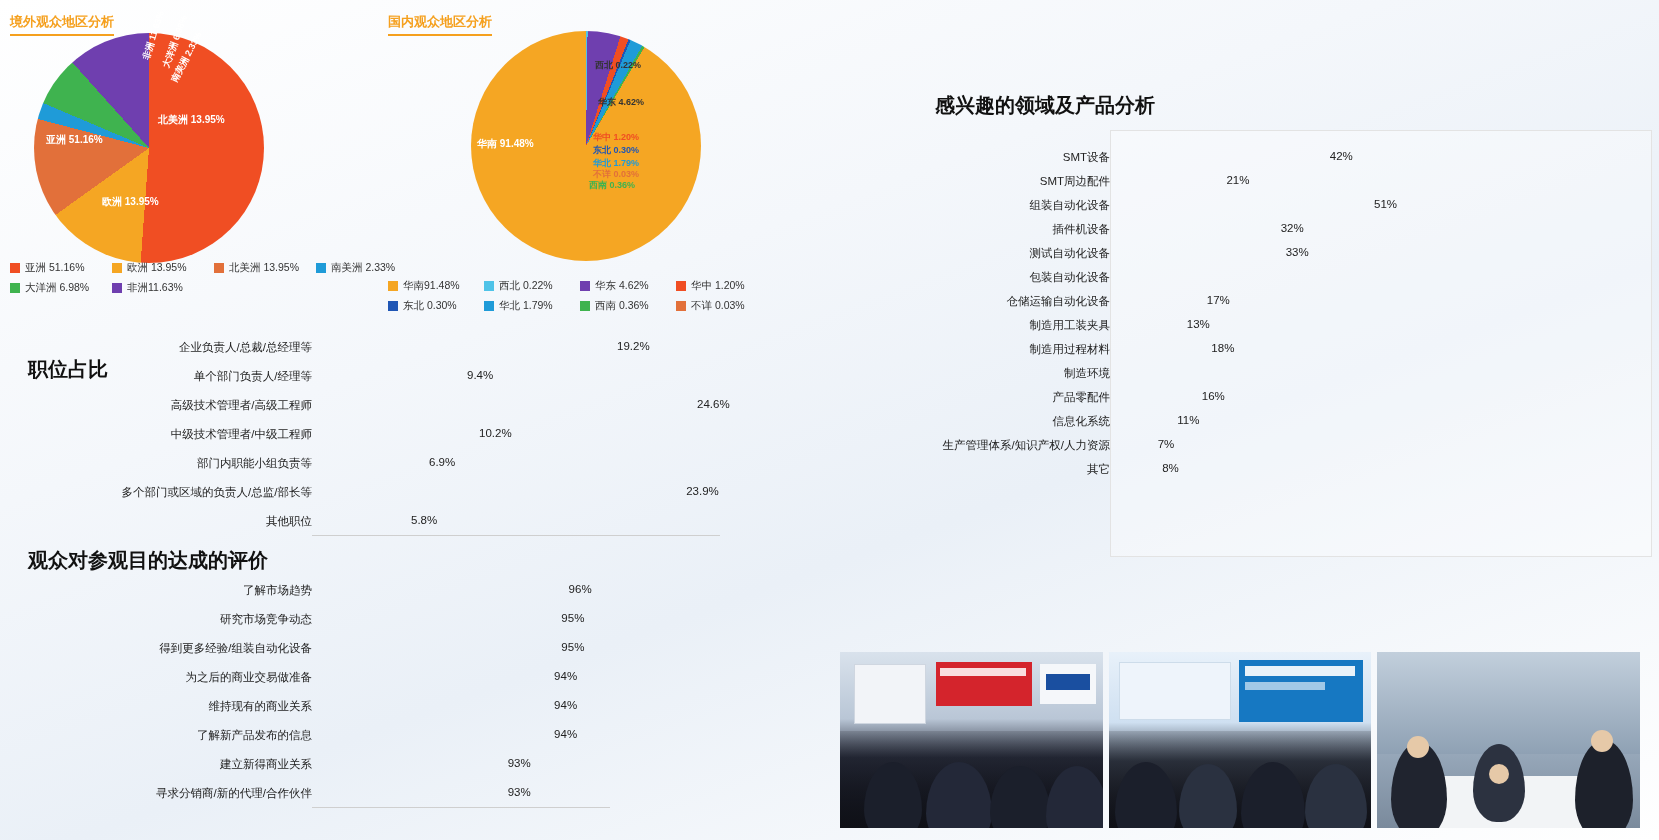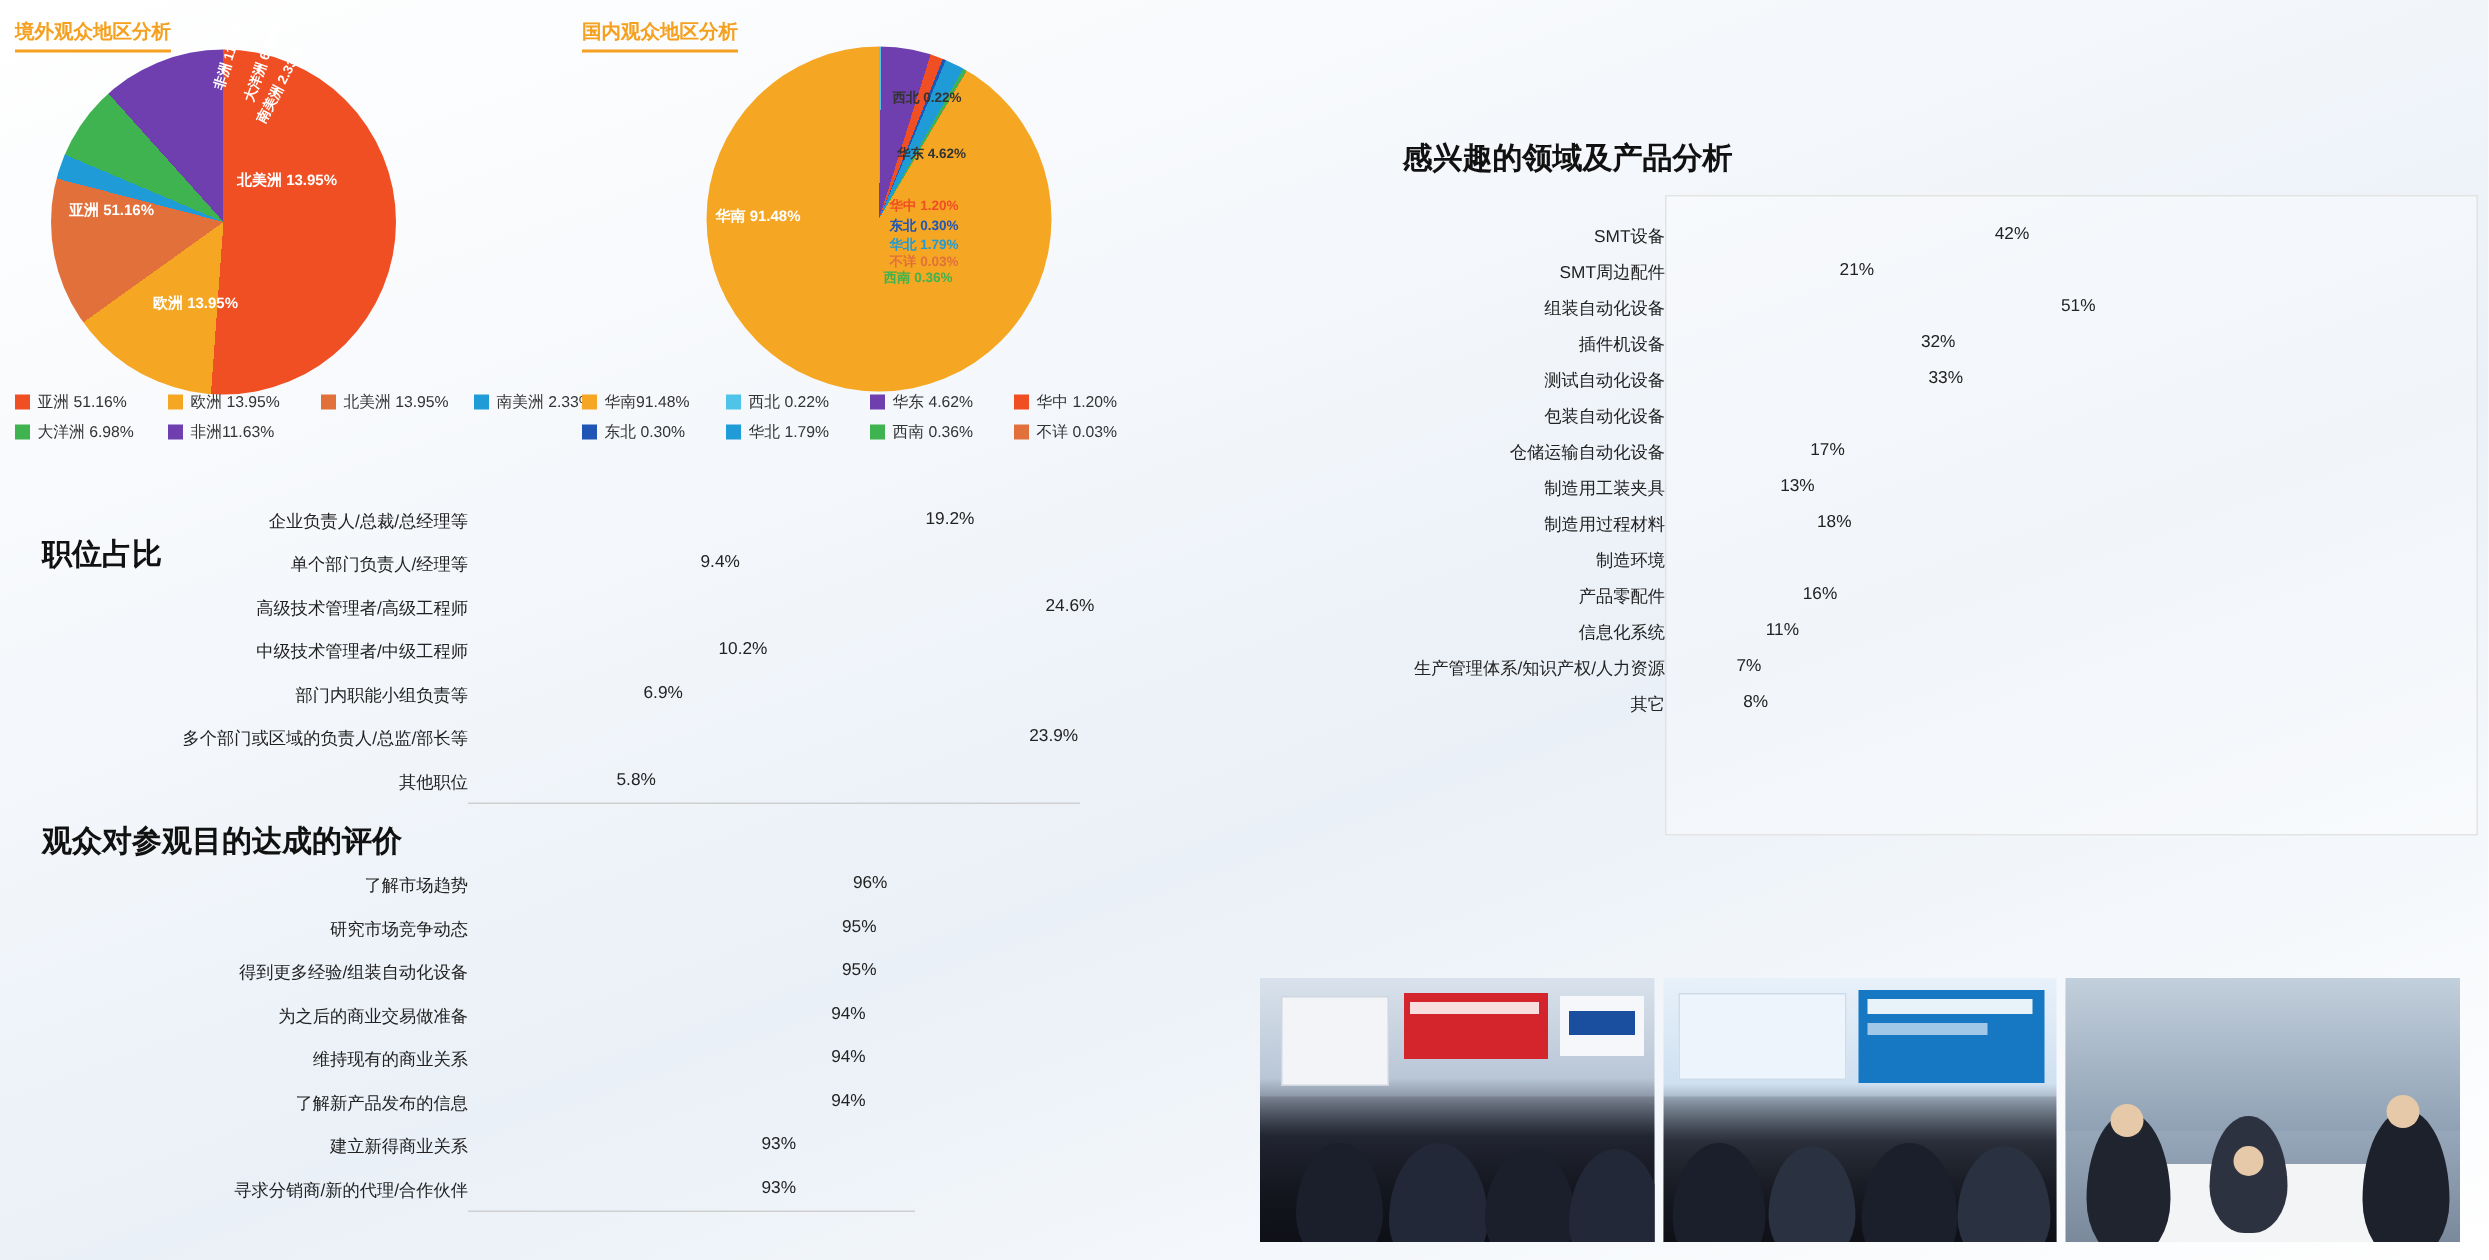--- a/index.html
+++ b/index.html
@@ -116,21 +116,21 @@
     <span class="pie-label dark" style="left:6px;top:106px;">华南 91.48%</span>
     <span class="pie-label out" style="left:124px;top:28px;font-size:9px;">西北 0.22%</span>
     <span class="pie-label out" style="left:127px;top:65px;font-size:9px;">华东 4.62%</span>
     <span class="pie-label" style="left:122px;top:100px;color:#F04E23;font-size:9px;">华中 1.20%</span>
     <span class="pie-label" style="left:122px;top:113px;color:#1F56B5;font-size:9px;">东北 0.30%</span>
     <span class="pie-label" style="left:122px;top:126px;color:#1F9BD8;font-size:9px;">华北 1.79%</span>
     <span class="pie-label" style="left:122px;top:137px;color:#E2703A;font-size:9px;">不详 0.03%</span>
     <span class="pie-label" style="left:118px;top:148px;color:#3FB34F;font-size:9px;">西南 0.36%</span>
   </div>
 
-  <div class="legend" style="position:absolute;left:388px;top:258px;grid-template-columns:repeat(4,96px);">
+  <div class="legend" style="position:absolute;left:388px;top:276px;grid-template-columns:repeat(4,96px);">
     <div class="li">
         <i class="swatch" style="background:#F5A623"></i>
         <span>华南91.48%</span>
       </div>
     <div class="li">
         <i class="swatch" style="background:#4FC3E8"></i>
         <span>西北 0.22%</span>
       </div>
     <div class="li">
         <i class="swatch" style="background:#6F3FAF"></i>

